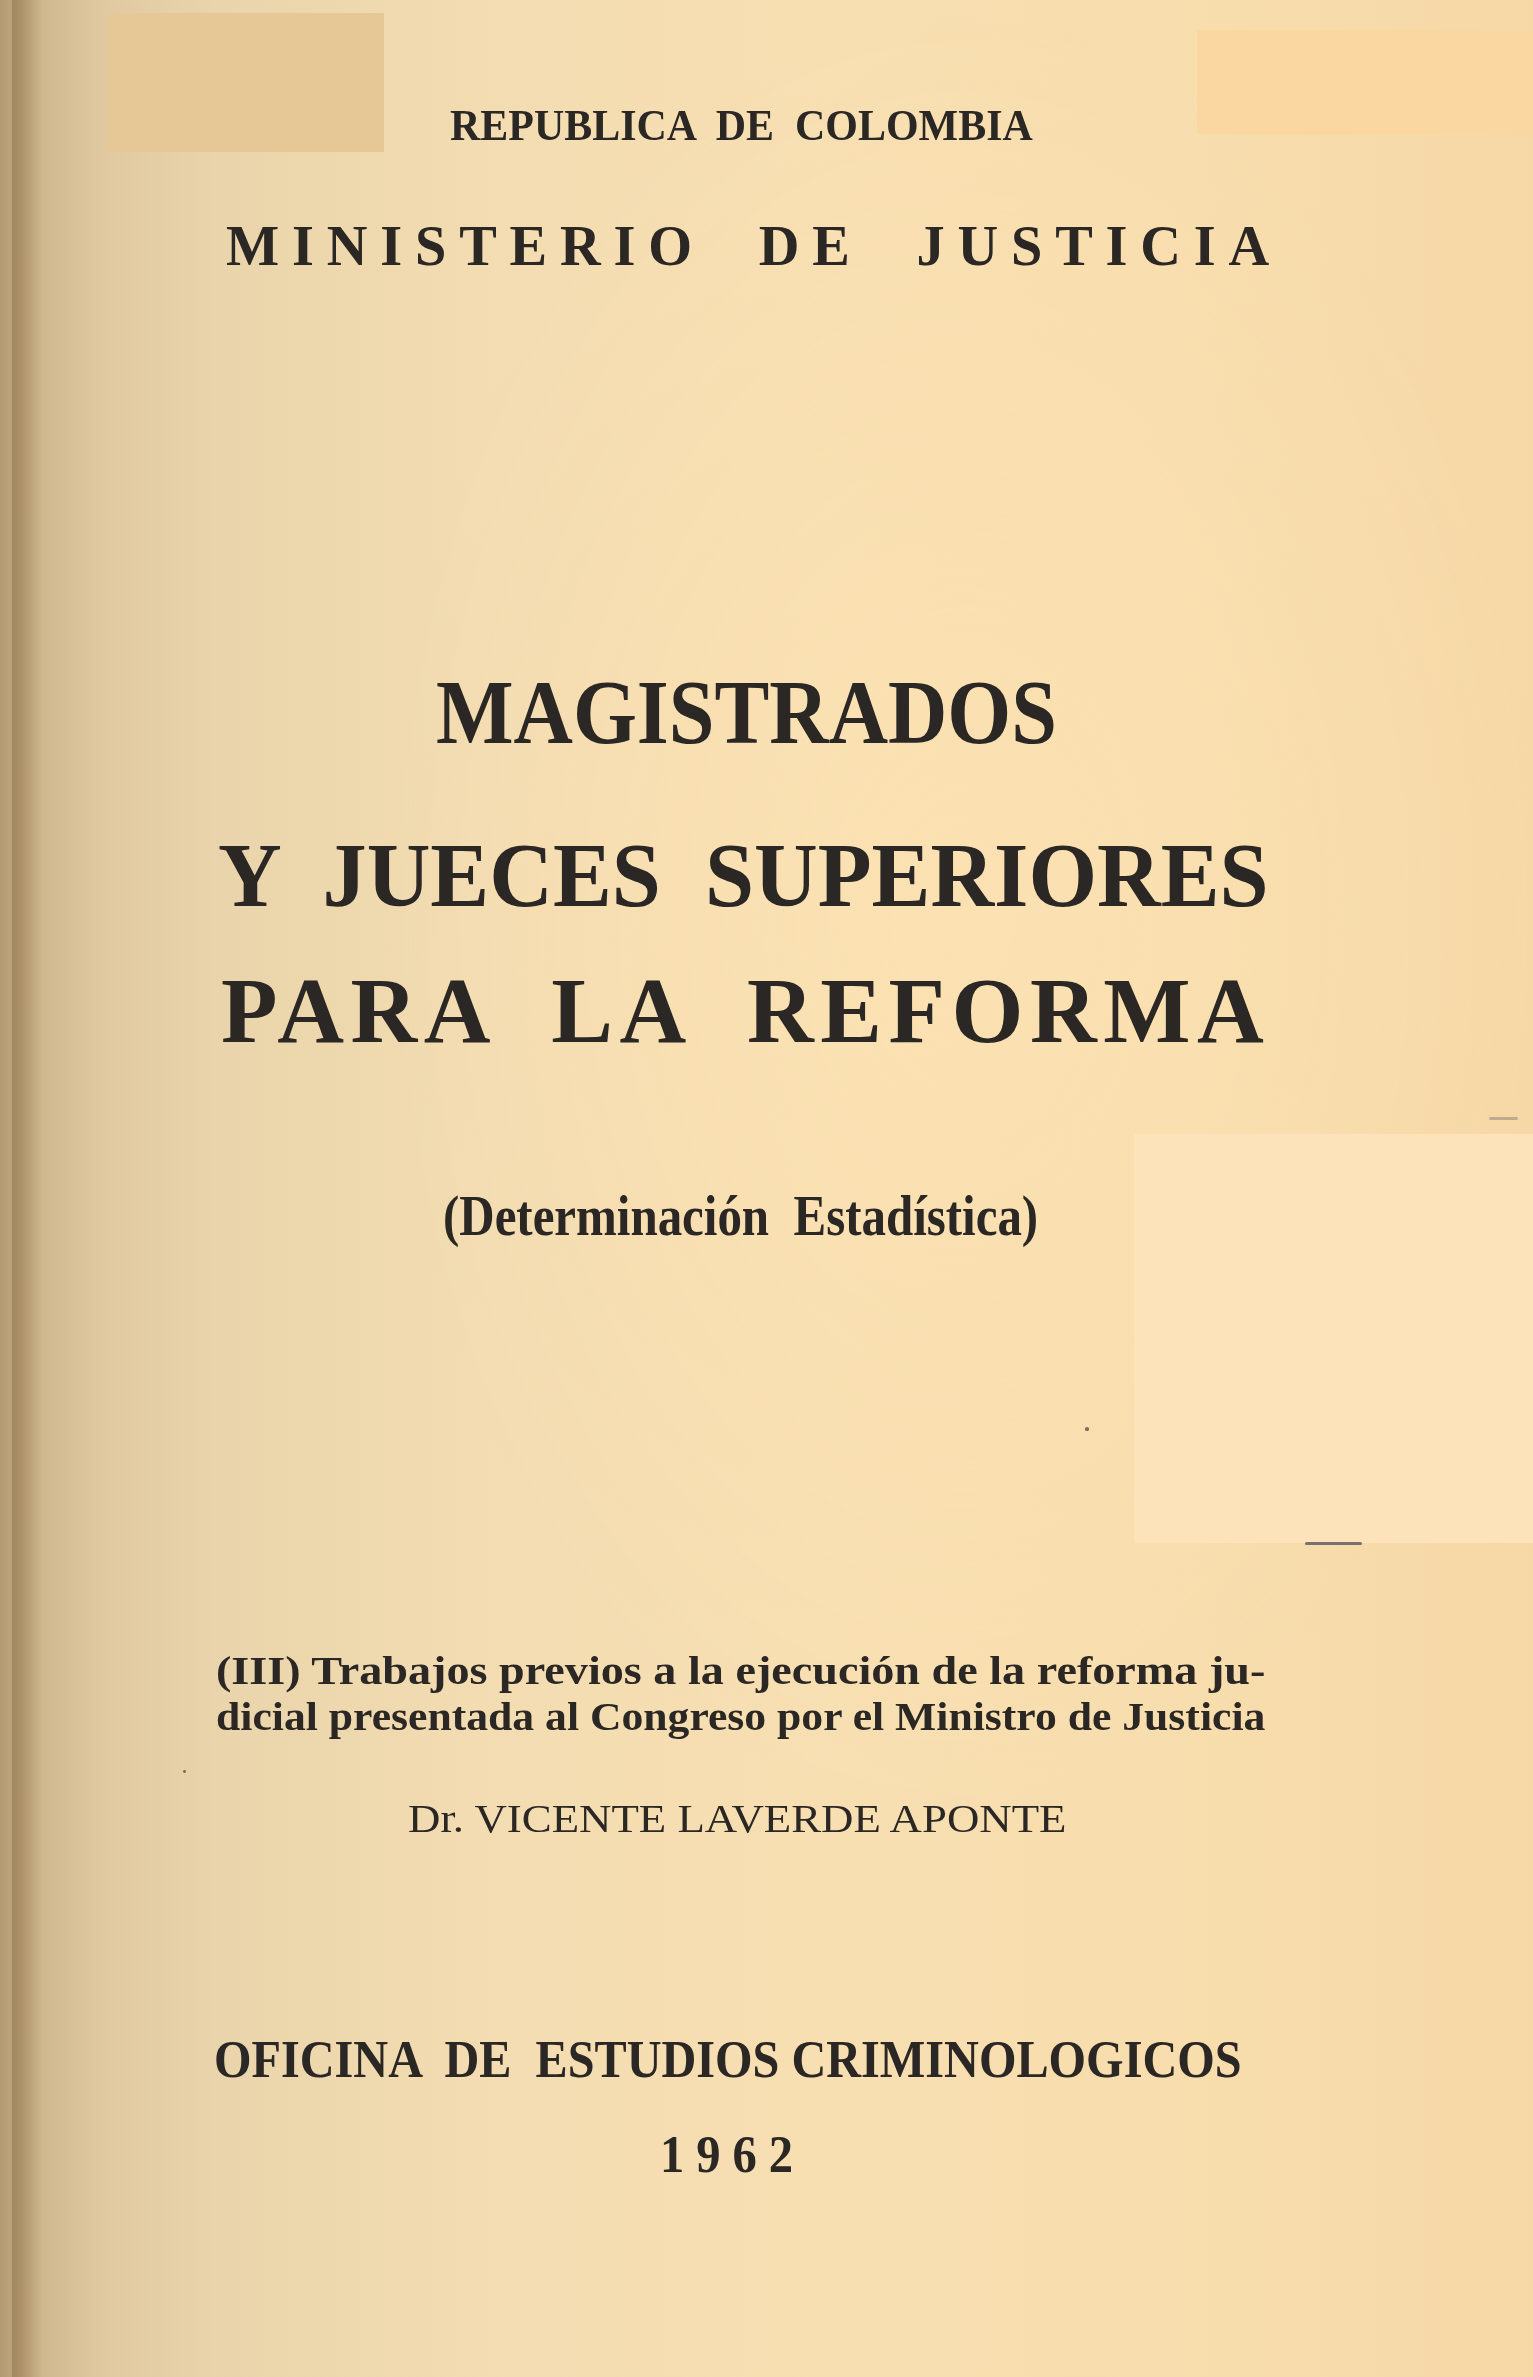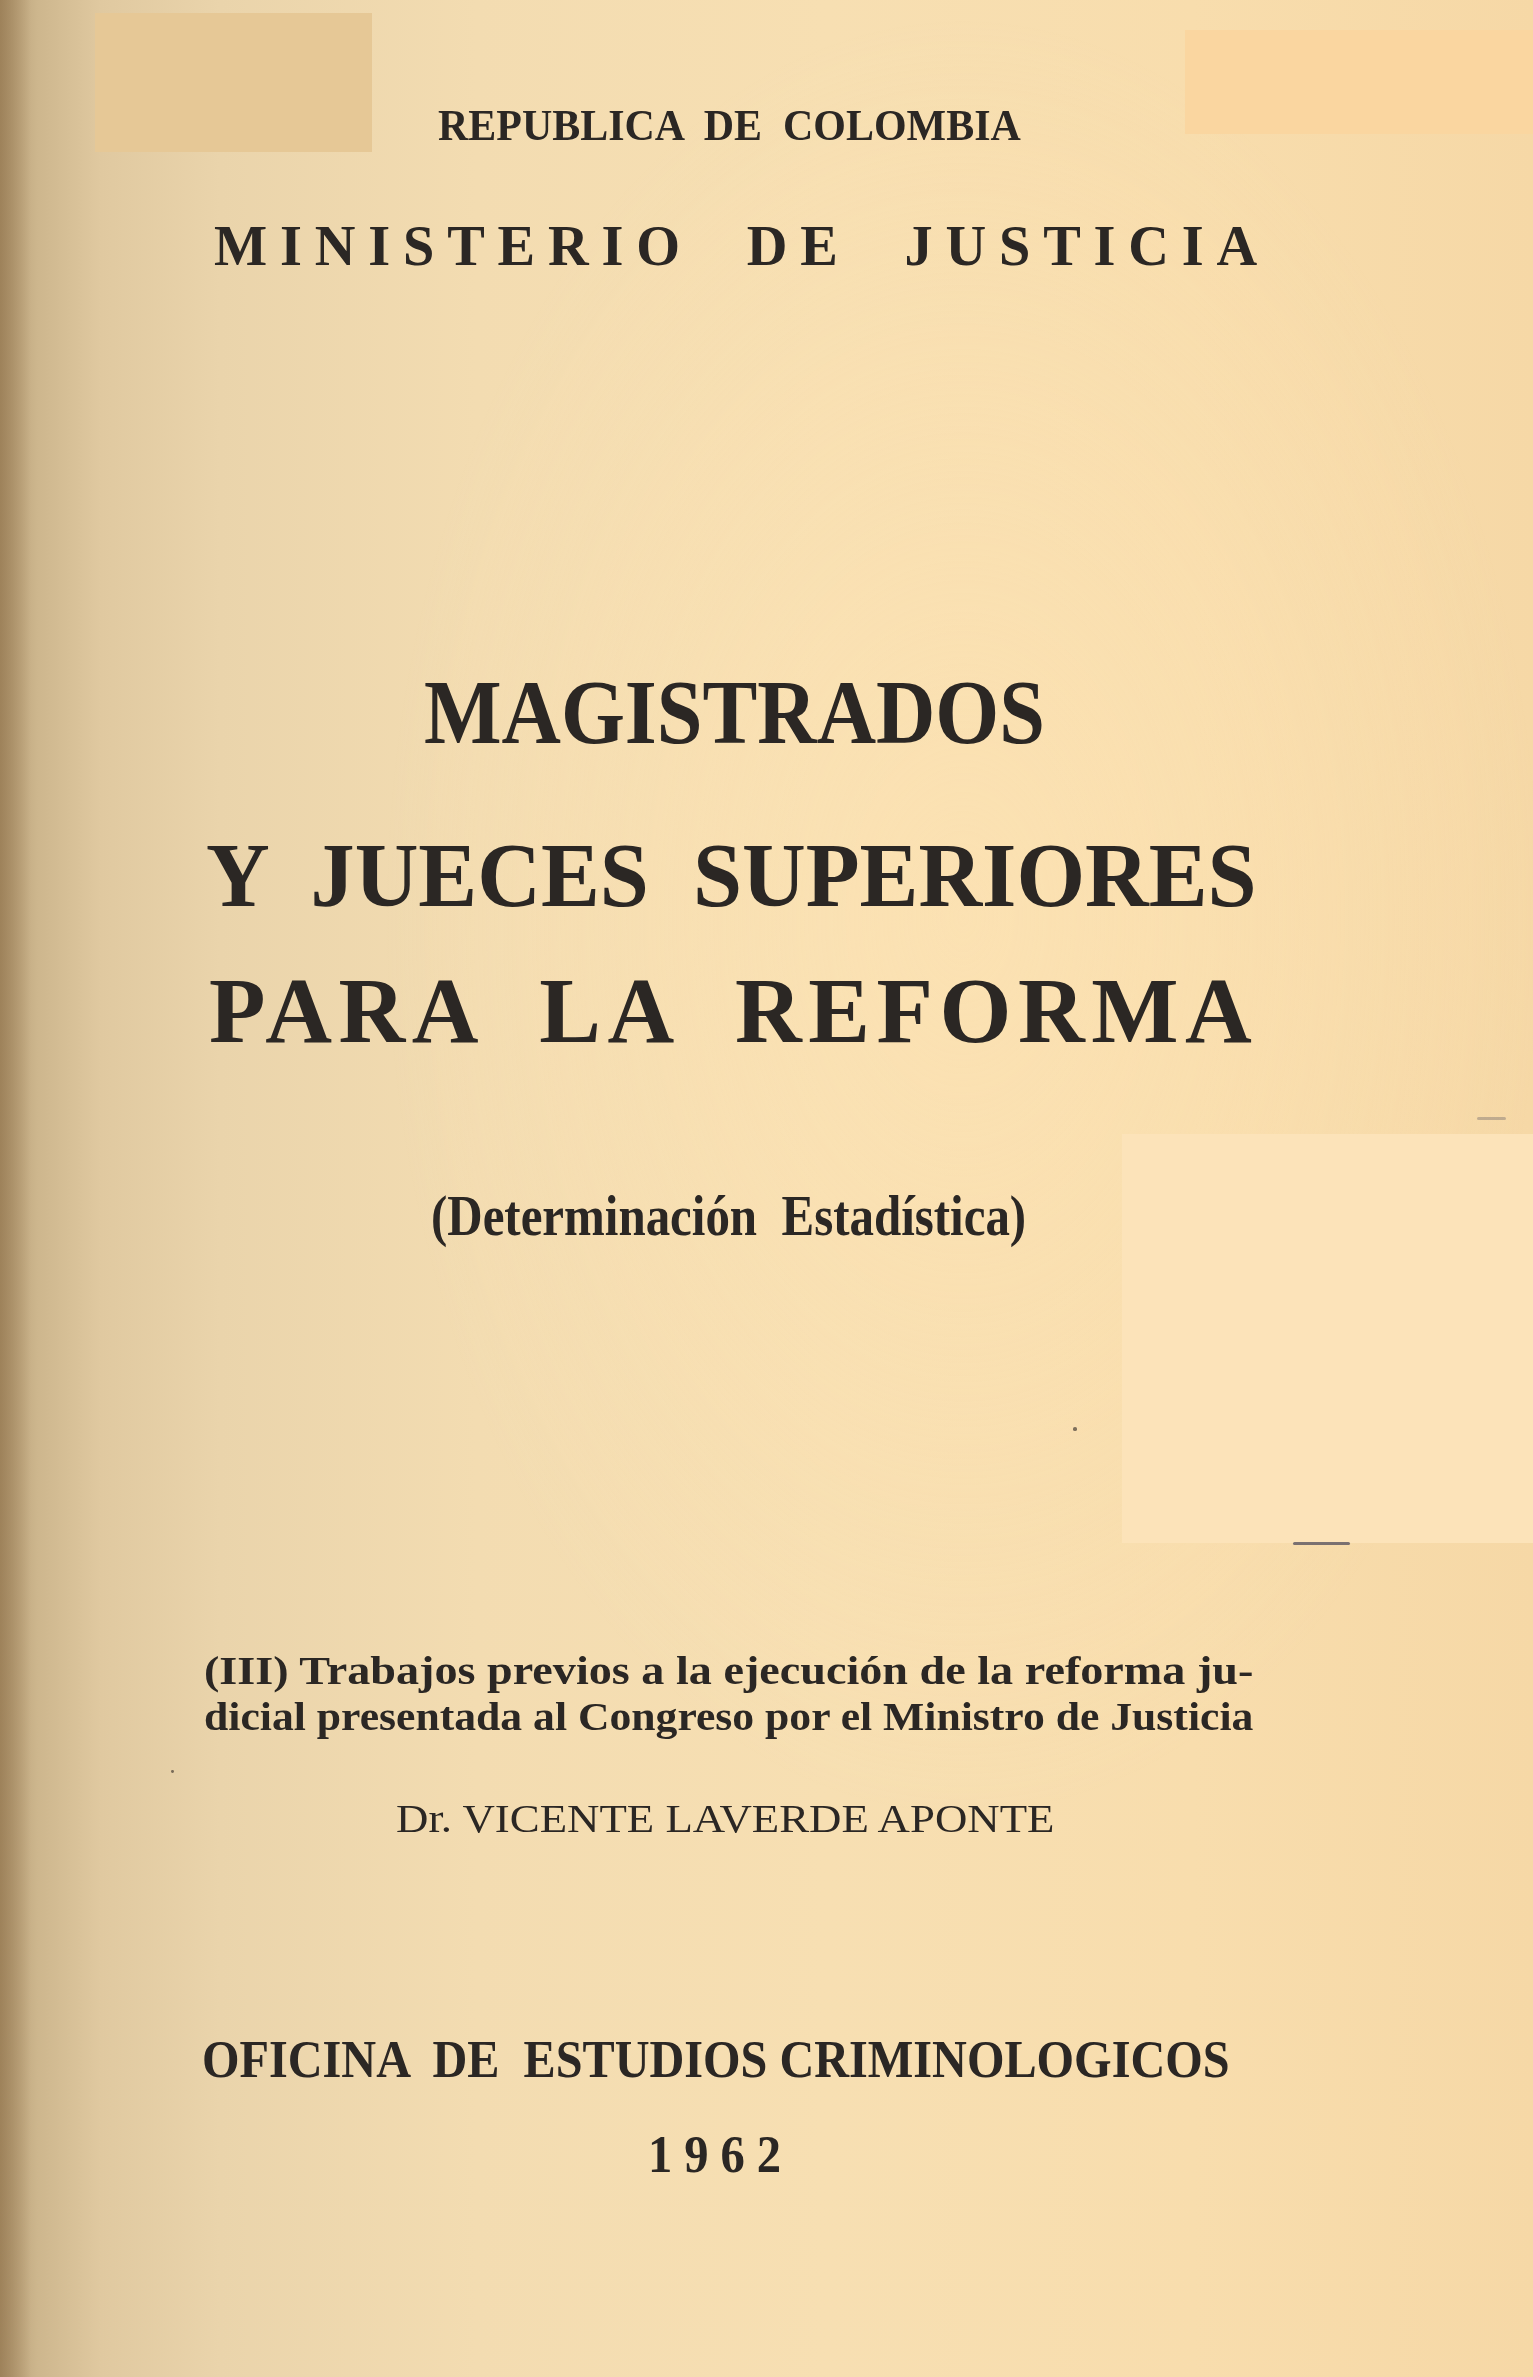--- a/index.html
+++ b/index.html
@@ -4,21 +4,21 @@
 <style>
   html, body { margin: 0; padding: 0; }
   body {
     width: 1534px; height: 2377px; overflow: hidden; position: relative;
     font-family: "Liberation Serif", "DejaVu Serif", serif;
     color: #2a2522;
     background:
       radial-gradient(ellipse 826px 1284px at 963px 917px, rgba(255,228,180,0.55), rgba(255,228,180,0) 70%),
       linear-gradient(90deg, #b39a73 0px, #cdb68d 37px, #e0c9a0 101px, #ead4ab 220px, #f3dcb1 477px, #f7dfb2 826px, #f8ddad 1192px, #f6d8a6 1534px);
   }
-  .page { position: absolute; inset: 0; }
+  .page { position: absolute; inset: 0; margin-left: 12px; }
   .spine {
     position: absolute; left: 0; top: 0; width: 31px; height: 2377px;
     background: linear-gradient(90deg, rgba(140,110,70,0.55), rgba(140,110,70,0));
   }
   .redact { position: absolute; }
   .line {
     position: absolute; white-space: pre; font-weight: bold;
     transform-origin: 0 0; line-height: 1; color: #2b2724;
   }
   .mark { position: absolute; height: 2.8px; border-radius: 1.8px; background: #5a5560; opacity: 0.8; }

